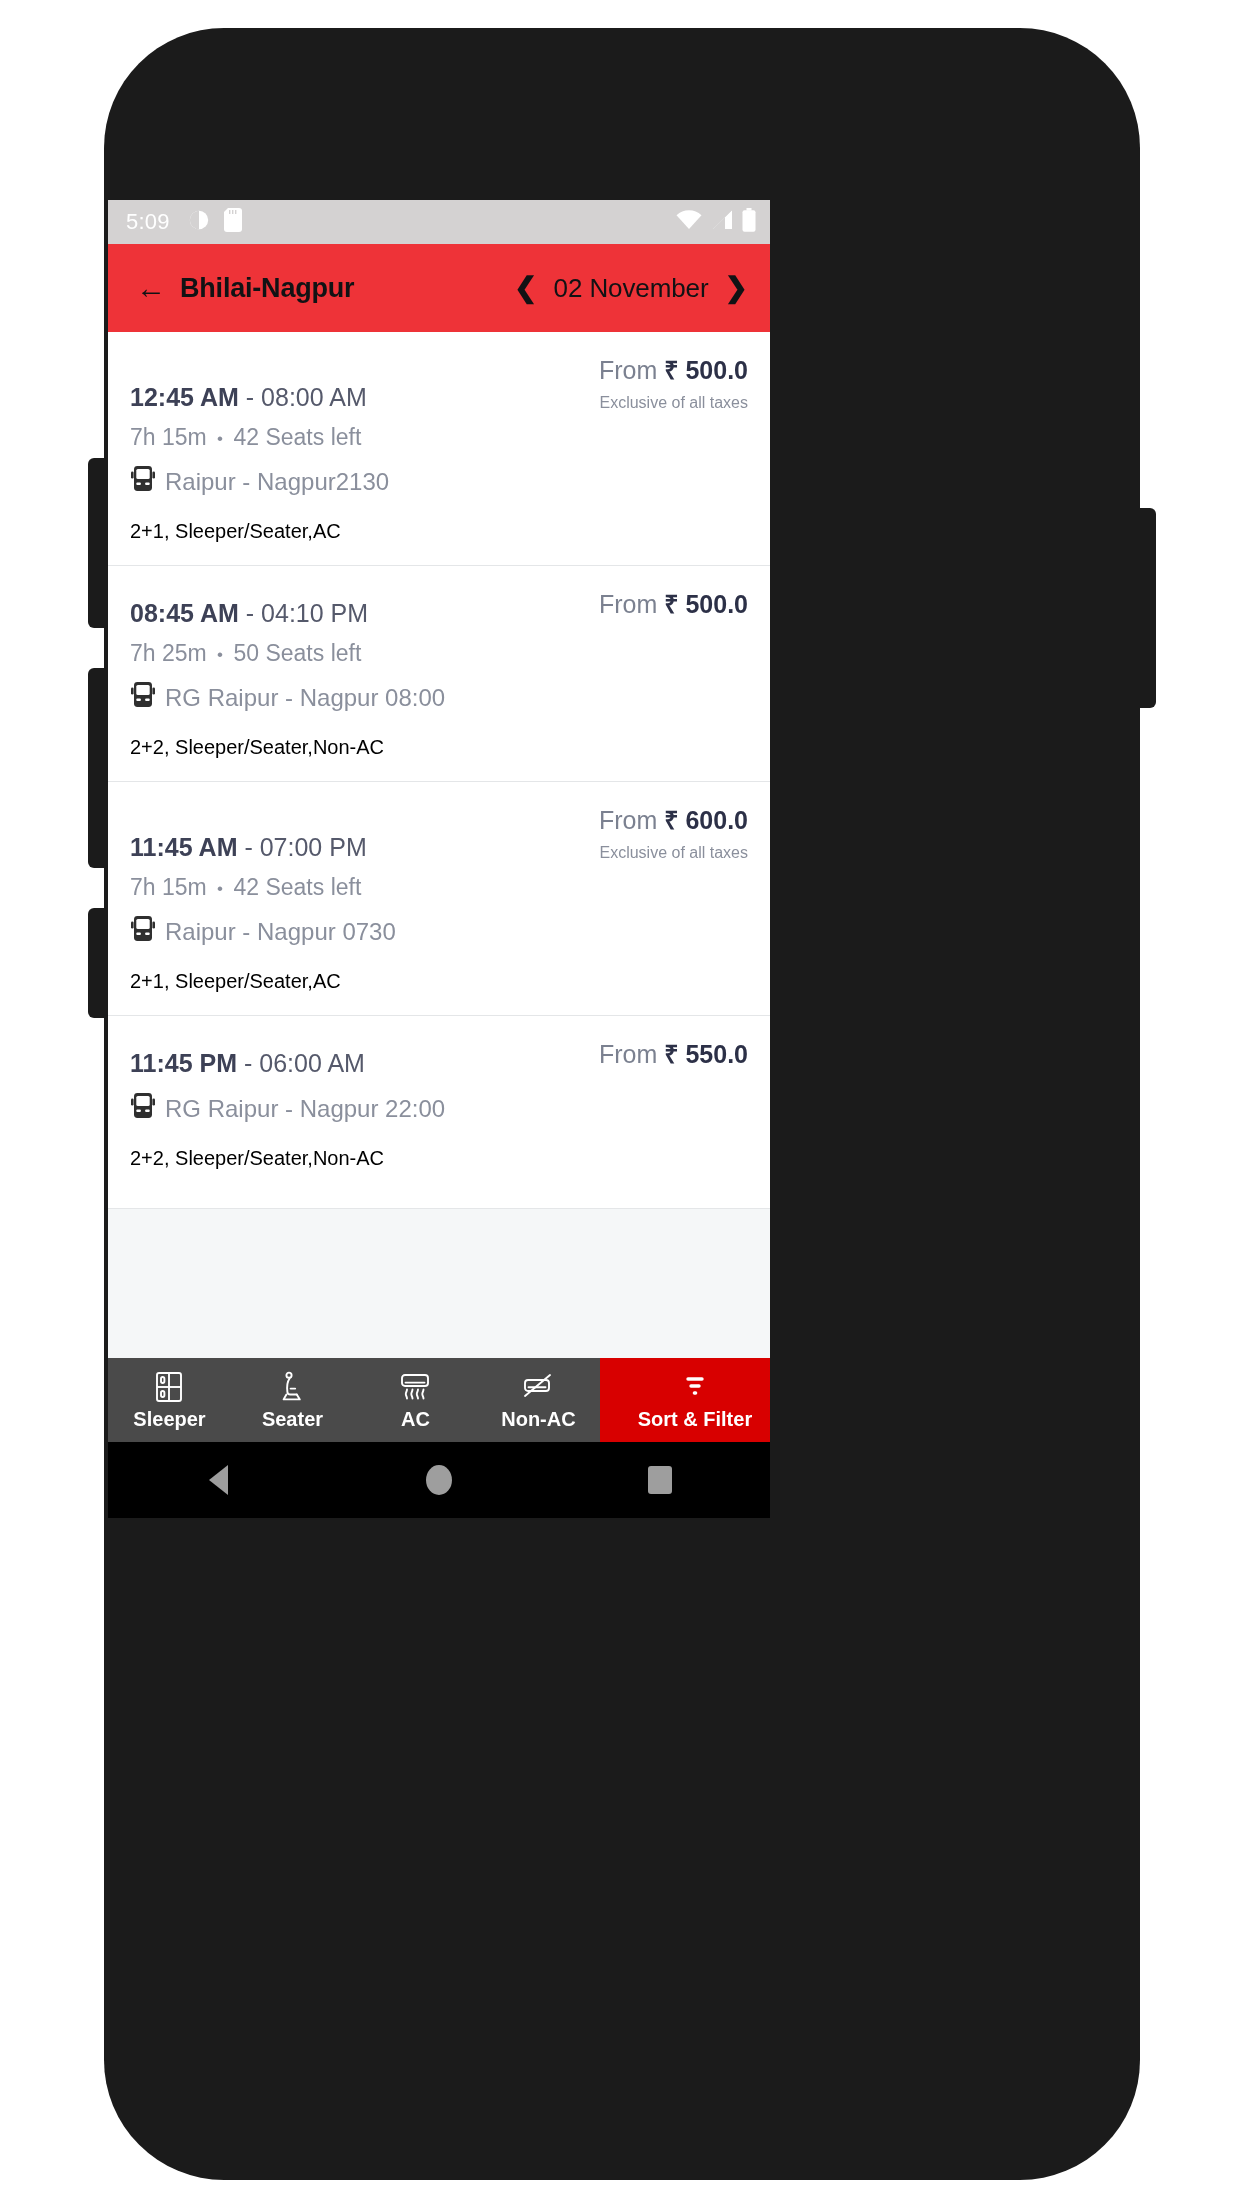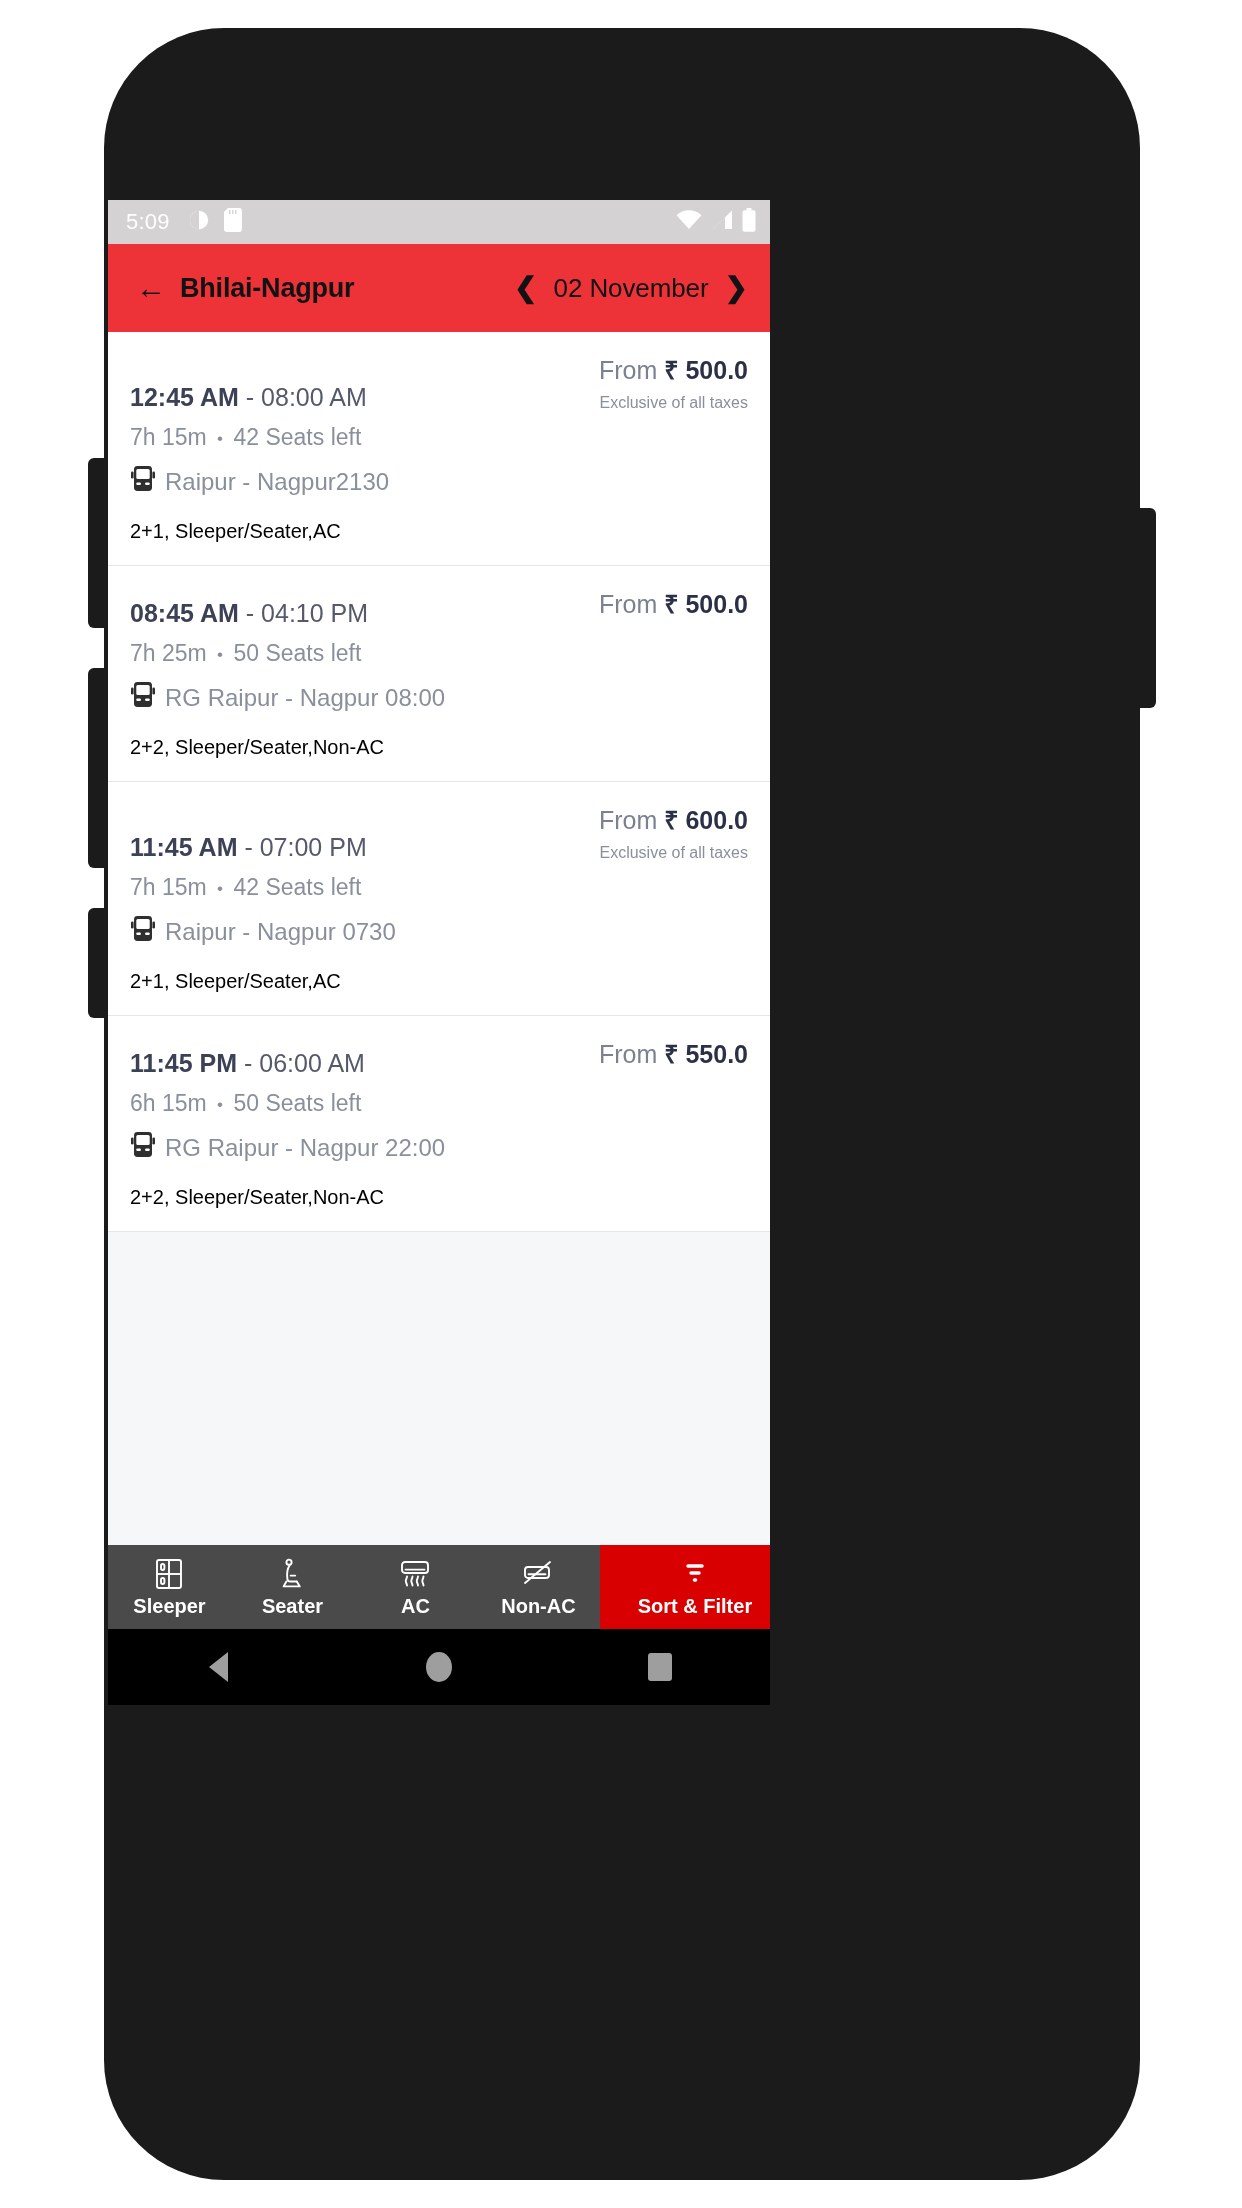--- a/index.html
+++ b/index.html
@@ -21,21 +21,21 @@
   .side-btn{ position:absolute; background:#1b1b1b; }
   #volume-up-button   { left:-16px; top:430px;  width:20px; height:170px; border-radius:6px 0 0 6px; }
   #volume-down-button { left:-16px; top:640px;  width:20px; height:200px; border-radius:6px 0 0 6px; }
   #mute-button        { left:-16px; top:880px;  width:20px; height:110px; border-radius:6px 0 0 6px; }
   #power-button       { right:-16px; top:480px; width:20px; height:200px; border-radius:0 6px 6px 0; }
 
   
   #screen{
     position:absolute;
     left:108px; top:200px;
-    width:662px; height:1505px;
+    width:662px; height:1318px;
     background:#ffffff;
     overflow:hidden;
     display:flex; flex-direction:column;
   }
 
   
   #status-bar{
     height:44px; flex:0 0 44px;
     background:#d4d2d2;
     display:flex; align-items:center;
@@ -307,25 +307,20 @@
           <span class="arr">06:00 AM</span>
         </div>
         <div class="price-col">
           <div class="price-line">
             <span class="from">From</span>
             <span class="amount">₹ 550.0</span>
           </div>
           <div class="tax-note"></div>
         </div>
       </div>
-      <div class="duration-line">
-        <span>6h 15m</span>
-        <span class="dot">•</span>
-        <span>50 Seats left</span>
-      </div>
       <div class="operator-line">
         <span>
           <svg width="26" height="28" viewBox="0 0 26 28">
               <rect x="1" y="6.5" width="2.6" height="7" rx="1.3" fill="#2f2f2f"></rect>
               <rect x="22.4" y="6.5" width="2.6" height="7" rx="1.3" fill="#2f2f2f"></rect>
               <rect x="4" y="1" width="18" height="25" rx="3.4" fill="#2f2f2f"></rect>
               <rect x="6.3" y="4" width="13.4" height="10" rx="1.6" fill="#fff"></rect>
               <rect x="6.3" y="17.4" width="4.6" height="2.6" rx="1" fill="#fff"></rect>
               <rect x="15.1" y="17.4" width="4.6" height="2.6" rx="1" fill="#fff"></rect>
             </svg>

